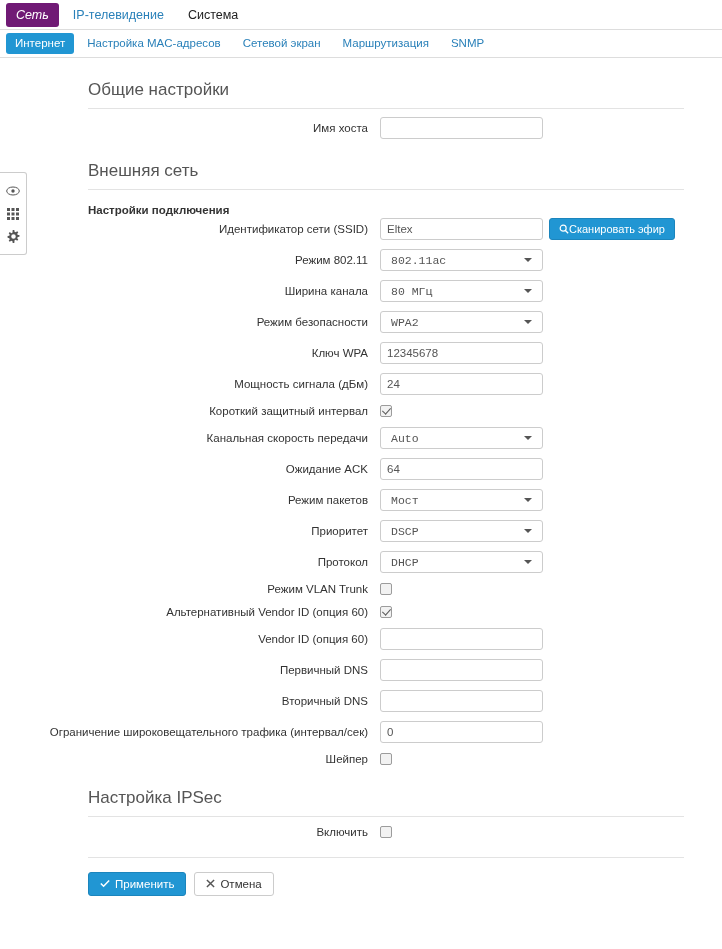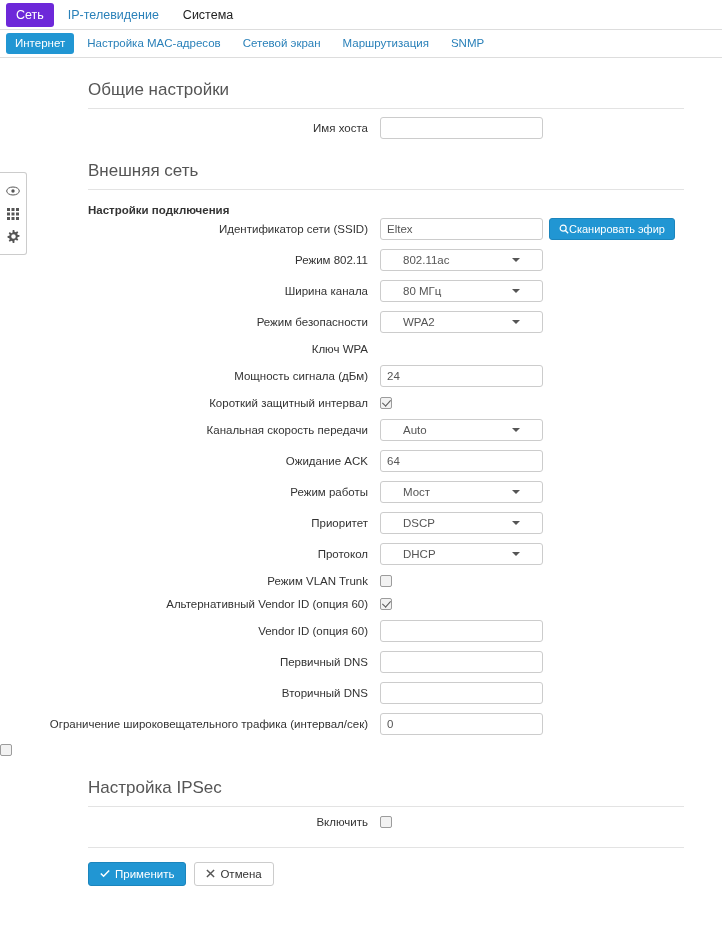--- a/index.html
+++ b/index.html
@@ -23,22 +23,23 @@
   .topnav .item {
     padding: 4px 10px;
     margin-right: 4px;
     font-size: 12.5px;
     color: #2980b9;
     cursor: pointer;
     border-radius: 3px;
     line-height: 16px;
   }
   .topnav .item.active {
-    background: #6d28d9;
+    background: #701a75;
     color: #ffffff;
+    font-style: italic;
   }
   .topnav .item.plain {
     color: #222222;
   }
   
   .subnav {
     height: 28px;
     border-bottom: 1px solid #dddddd;
     display: flex;
     align-items: center;
@@ -122,28 +123,29 @@
     color: #555555;
     font-family: "Liberation Sans", sans-serif;
     background: #ffffff;
     outline: none;
   }
   .sel {
     width: 163px;
     height: 22px;
     border: 1px solid #cccccc;
     border-radius: 3px;
-    padding: 2px 22px;
+    padding: 2px 10px;
     font-size: 11.5px;
     color: #555555;
     background: #ffffff;
     display: flex;
     align-items: center;
     justify-content: space-between;
     cursor: pointer;
+    font-family: Liberation Mono, monospace;
   }
   .sel .caret {
     width: 0; height: 0;
     border-left: 4px solid transparent;
     border-right: 4px solid transparent;
     border-top: 4px solid #555555;
   }
   .chk {
     width: 12px; height: 12px;
     border: 1px solid #9c9c9c;
@@ -306,20 +308,23 @@
     <div class="fctl">
       <div class="sel">
         <span>WPA2</span>
         <span class="caret"></span>
       </div>
     </div>
   </div>
 
   <div class="frow">
     <div class="flabel">Ключ WPA</div>
+    <div class="fctl">
+      <input class="txt" type="text" value="12345678" style="">
+    </div>
   </div>
 
   <div class="frow">
     <div class="flabel">Мощность сигнала (дБм)</div>
     <div class="fctl">
       <input class="txt" type="text" value="24" style="">
     </div>
   </div>
 
   <div class="frow">
@@ -340,21 +345,21 @@
   </div>
 
   <div class="frow">
     <div class="flabel">Ожидание ACK</div>
     <div class="fctl">
       <input class="txt" type="text" value="64" style="">
     </div>
   </div>
 
   <div class="frow">
-    <div class="flabel">Режим работы</div>
+    <div class="flabel">Режим пакетов</div>
     <div class="fctl">
       <div class="sel">
         <span>Мост</span>
         <span class="caret"></span>
       </div>
     </div>
   </div>
 
   <div class="frow">
     <div class="flabel">Приоритет</div>
@@ -412,20 +417,21 @@
   </div>
 
   <div class="frow">
     <div class="flabel">Ограничение широковещательного трафика (интервал/сек)</div>
     <div class="fctl">
       <input class="txt" type="text" value="0" style="">
     </div>
   </div>
 
   <div class="frow">
+    <div class="flabel">Шейпер</div>
     <div class="fctl">
       <span class="chk"></span>
     </div>
   </div>
 
   <div class="section-title">Настройка IPSec</div>
 
   <div class="frow">
     <div class="flabel">Включить</div>
     <div class="fctl">

